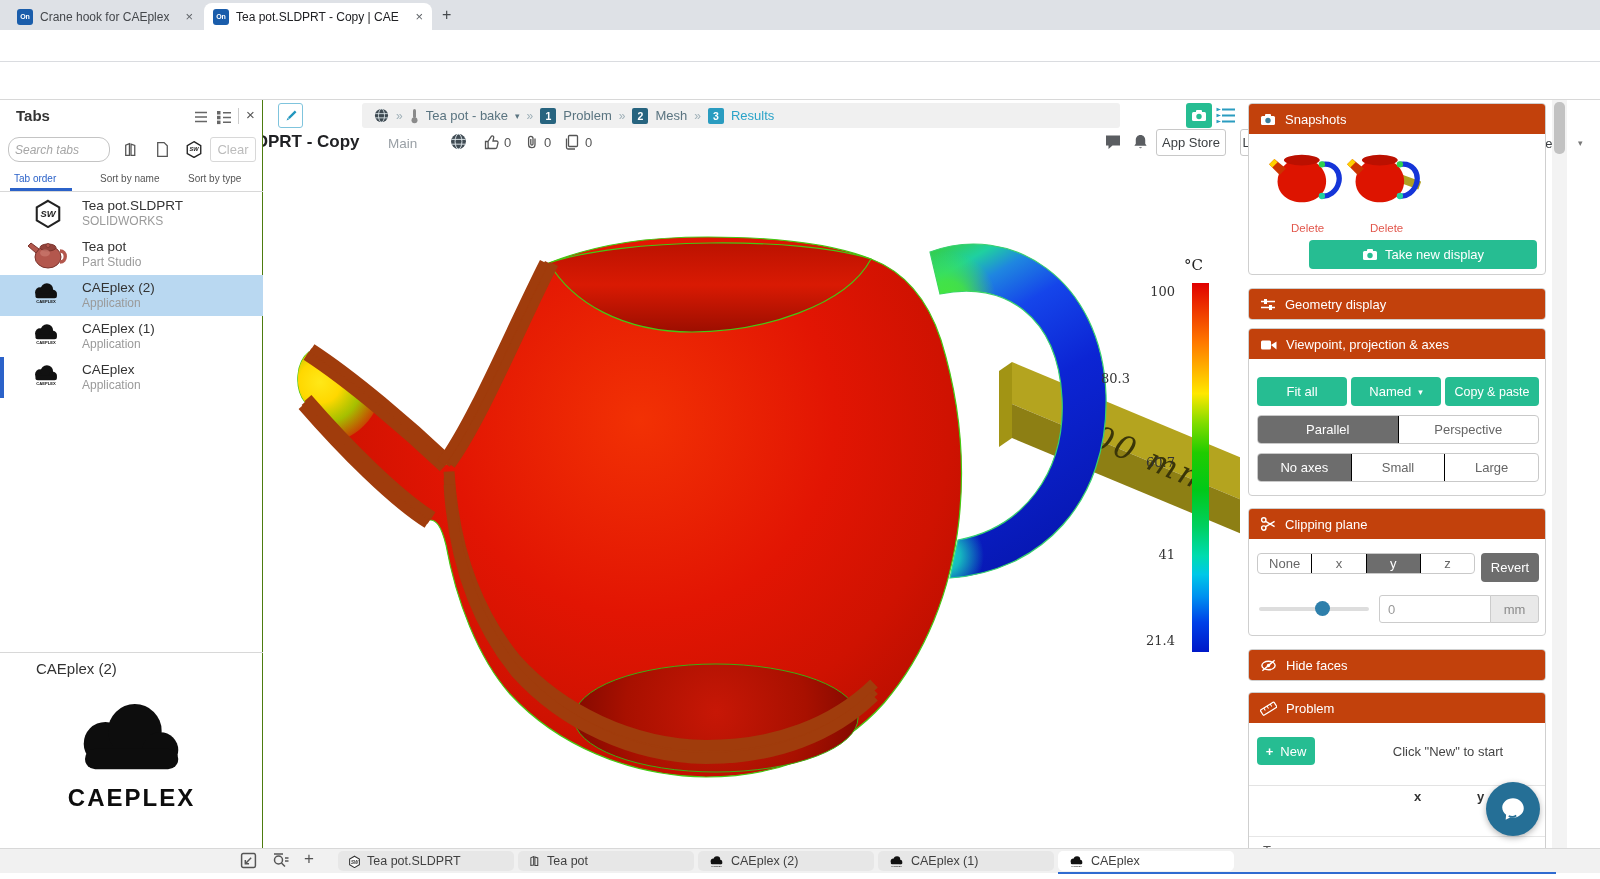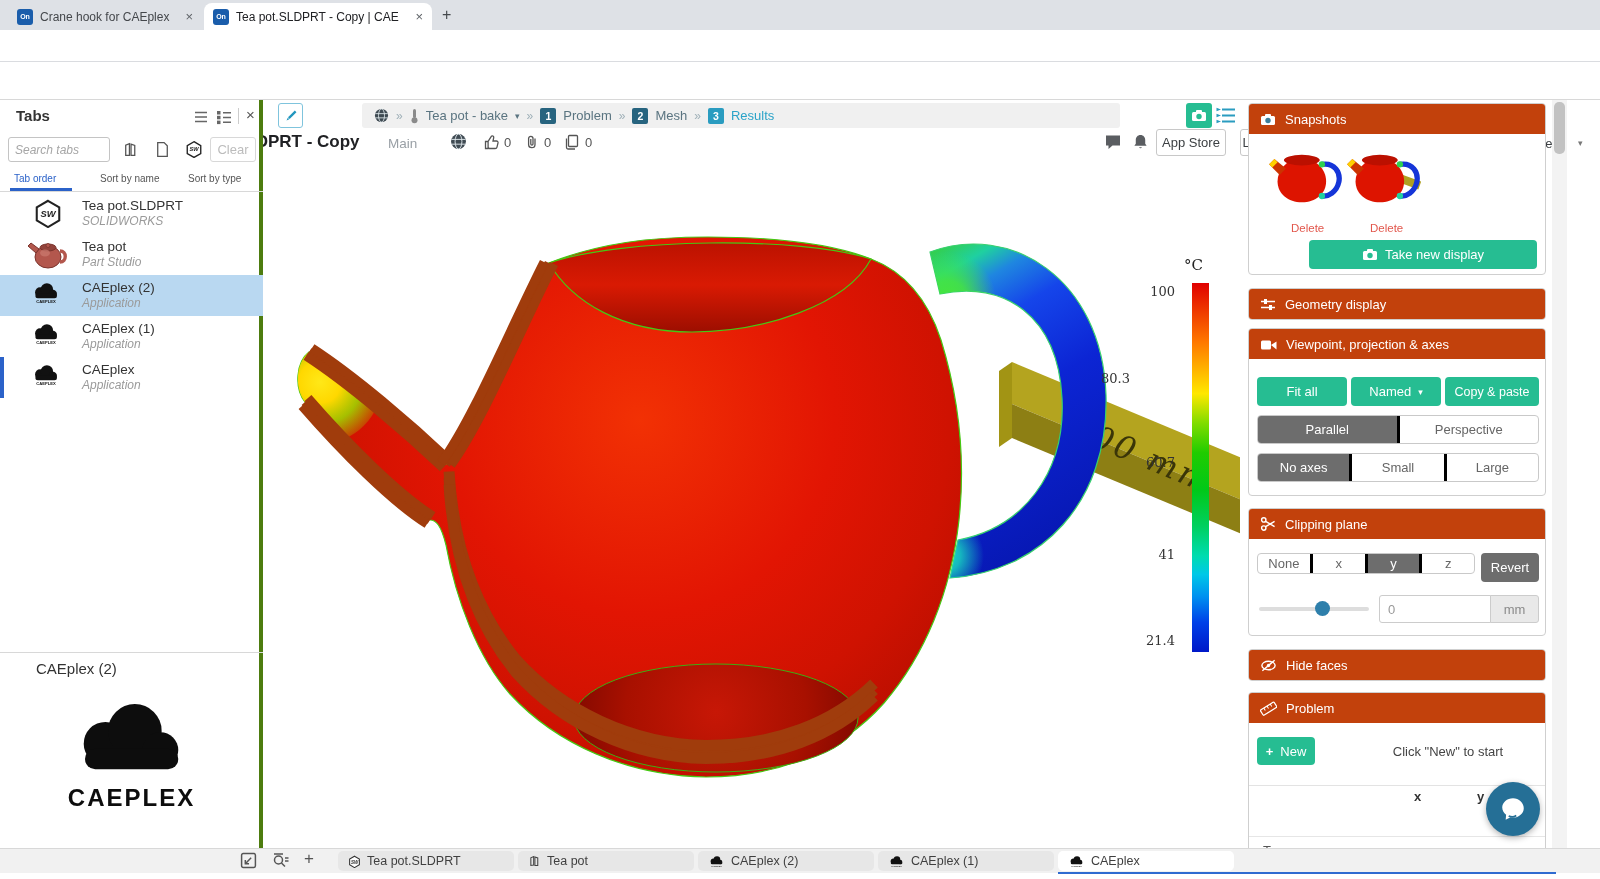--- a/index.html
+++ b/index.html
@@ -17,43 +17,43 @@
   #urlbar{position:absolute;left:104px;top:34px;width:1346px;height:24px;background:#f1f3f4;border-radius:13px;display:flex;align-items:center;padding:0 12px;gap:8px;box-sizing:border-box}
   #urlbar .url{font-size:13px;color:#3c4043;white-space:nowrap;overflow:hidden;flex:1}
   #paused{position:absolute;left:1460px;top:33px;width:76px;height:26px;border-radius:13px;background:#e3ecfb;display:flex;align-items:center;gap:6px;padding-left:11px;box-sizing:border-box}
   #paused span{color:#3b78c8;font-size:13px}
   .avatar{border-radius:50%;background:radial-gradient(circle at 50% 42%,#caa27e 0 45%,#7c5a3e 46% 100%)}
   
   #osheader{position:absolute;left:0;top:62px;width:1600px;height:38px;background:#fff;border-bottom:1px solid #d8d8d8;box-sizing:border-box}
   .osbtn{position:absolute;top:67px;height:27px;border:1px solid #c8c8c8;border-radius:3px;display:flex;align-items:center;justify-content:center;font-size:13px;color:#3c4043;background:#fff;box-sizing:border-box}
   .cnt{position:absolute;top:73px;font-size:13px;color:#555}
   
-  #lpanel{position:absolute;left:0;top:100px;width:263px;height:748px;background:#fff;border-right:4px solid #4d7c0f;box-sizing:border-box}
+  #lpanel{position:absolute;left:0;top:100px;width:263px;height:748px;background:#fff;border-right:1px solid #4d7c0f;box-sizing:border-box}
   #lpanel .hd{position:absolute;left:16px;top:7px;font-size:15px;font-weight:bold;color:#333}
-  #searchtabs{position:absolute;left:8px;top:37px;width:102px;height:25px;border:1px solid #c4c4c4;border-radius:3px;font-size:12px;padding:0 6px;box-sizing:border-box;color:#701a75}
+  #searchtabs{position:absolute;left:8px;top:37px;width:102px;height:25px;border:1px solid #c4c4c4;border-radius:11px;font-size:12px;padding:0 6px;box-sizing:border-box;color:#701a75}
   #searchtabs::placeholder{font-style:italic;color:#a6a6a6}
   .sorttab{position:absolute;top:73px;font-size:10px;color:#555}
   .titem{position:absolute;left:0;width:263px;height:41px}
   .titem .t1{position:absolute;left:82px;top:5px;font-size:13.5px;color:#333}
-  .titem .t2{position:absolute;left:82px;top:21px;font-size:12px;font-style:italic;color:#9a9a9a}
+  .titem .t2{position:absolute;left:82px;top:21px;font-size:12px;color:#9a9a9a}
   .titem .ic{position:absolute;left:33px;top:5px}
   
   #bcpill{position:absolute;left:362px;top:103px;width:758px;height:25px;background:#f0f0f0;border-radius:3px;display:flex;align-items:center;gap:7px;padding:0 12px;box-sizing:border-box}
   .bsep{color:#9fb0b8;font-size:12px}
   .bctxt{color:#5a7480;font-size:13px}
   .badge{width:16px;height:16px;border-radius:2px;background:#27647f;color:#fff;font-size:10.5px;font-weight:bold;display:flex;align-items:center;justify-content:center}
   
   #cbar{position:absolute;left:1192px;top:283px;width:17px;height:369px;background:linear-gradient(to bottom,#e00000 0%,#ff7800 16%,#ffe800 30%,#80dc00 38%,#20cc00 46%,#00c818 56%,#00d060 66%,#00dcb0 74%,#00c8e8 79%,#0090f0 85%,#0040e8 92%,#0018c8 100%)}
   .ctick{position:absolute;width:60px;text-align:right;font-family:"DejaVu Serif",serif;font-size:13px;color:#333}
   
   .sec{position:absolute;left:8px;width:298px;border:1px solid #cfcfcf;border-radius:4px;background:#fff;overflow:hidden;box-sizing:border-box}
   .sec-h{height:30px;background:#c2410c;color:#fff;display:flex;align-items:center;gap:9px;padding:0 11px;font-size:13px}
   .gbtn{background:#26bd92;color:#fff;border-radius:4px;display:flex;align-items:center;justify-content:center;gap:7px;font-size:13px;position:absolute;box-sizing:border-box}
   .seg{position:absolute;display:flex;border:1px solid #c9c9c9;border-radius:4px;overflow:hidden;background:#fff;box-sizing:border-box}
-  .seg>div{flex:1;display:flex;align-items:center;justify-content:center;font-size:13px;color:#666;border-left:3px solid #000000}
+  .seg>div{flex:1;display:flex;align-items:center;justify-content:center;font-size:13px;color:#666;border-left:1px solid #000000}
   .seg>div:first-child{border-left:none}
   .seg>div.on{background:#6d6d6d;color:#fff}
   .darkbtn{position:absolute;background:#6d6d6d;color:#fff;border-radius:4px;display:flex;align-items:center;justify-content:center;font-size:13px}
   .del{position:absolute;color:#e2574c;font-size:11.5px}
   
   #bbar{position:absolute;left:0;top:848px;width:1600px;height:25px;background:#f1f1f1;border-top:1px solid #d8d8d8;box-sizing:border-box}
   .chip{position:absolute;top:2px;height:20px;width:176px;background:#e7e7e7;border-radius:5px;display:flex;align-items:center;gap:6px;padding:0 10px;font-size:12.5px;color:#3f3f3f;box-sizing:border-box;white-space:nowrap;overflow:hidden}
   .chip.on{background:#fff}
   #chipline{position:absolute;left:1058px;top:23px;width:498px;height:2px;background:#2f6bd0}
   .bic{position:absolute;top:3px}

